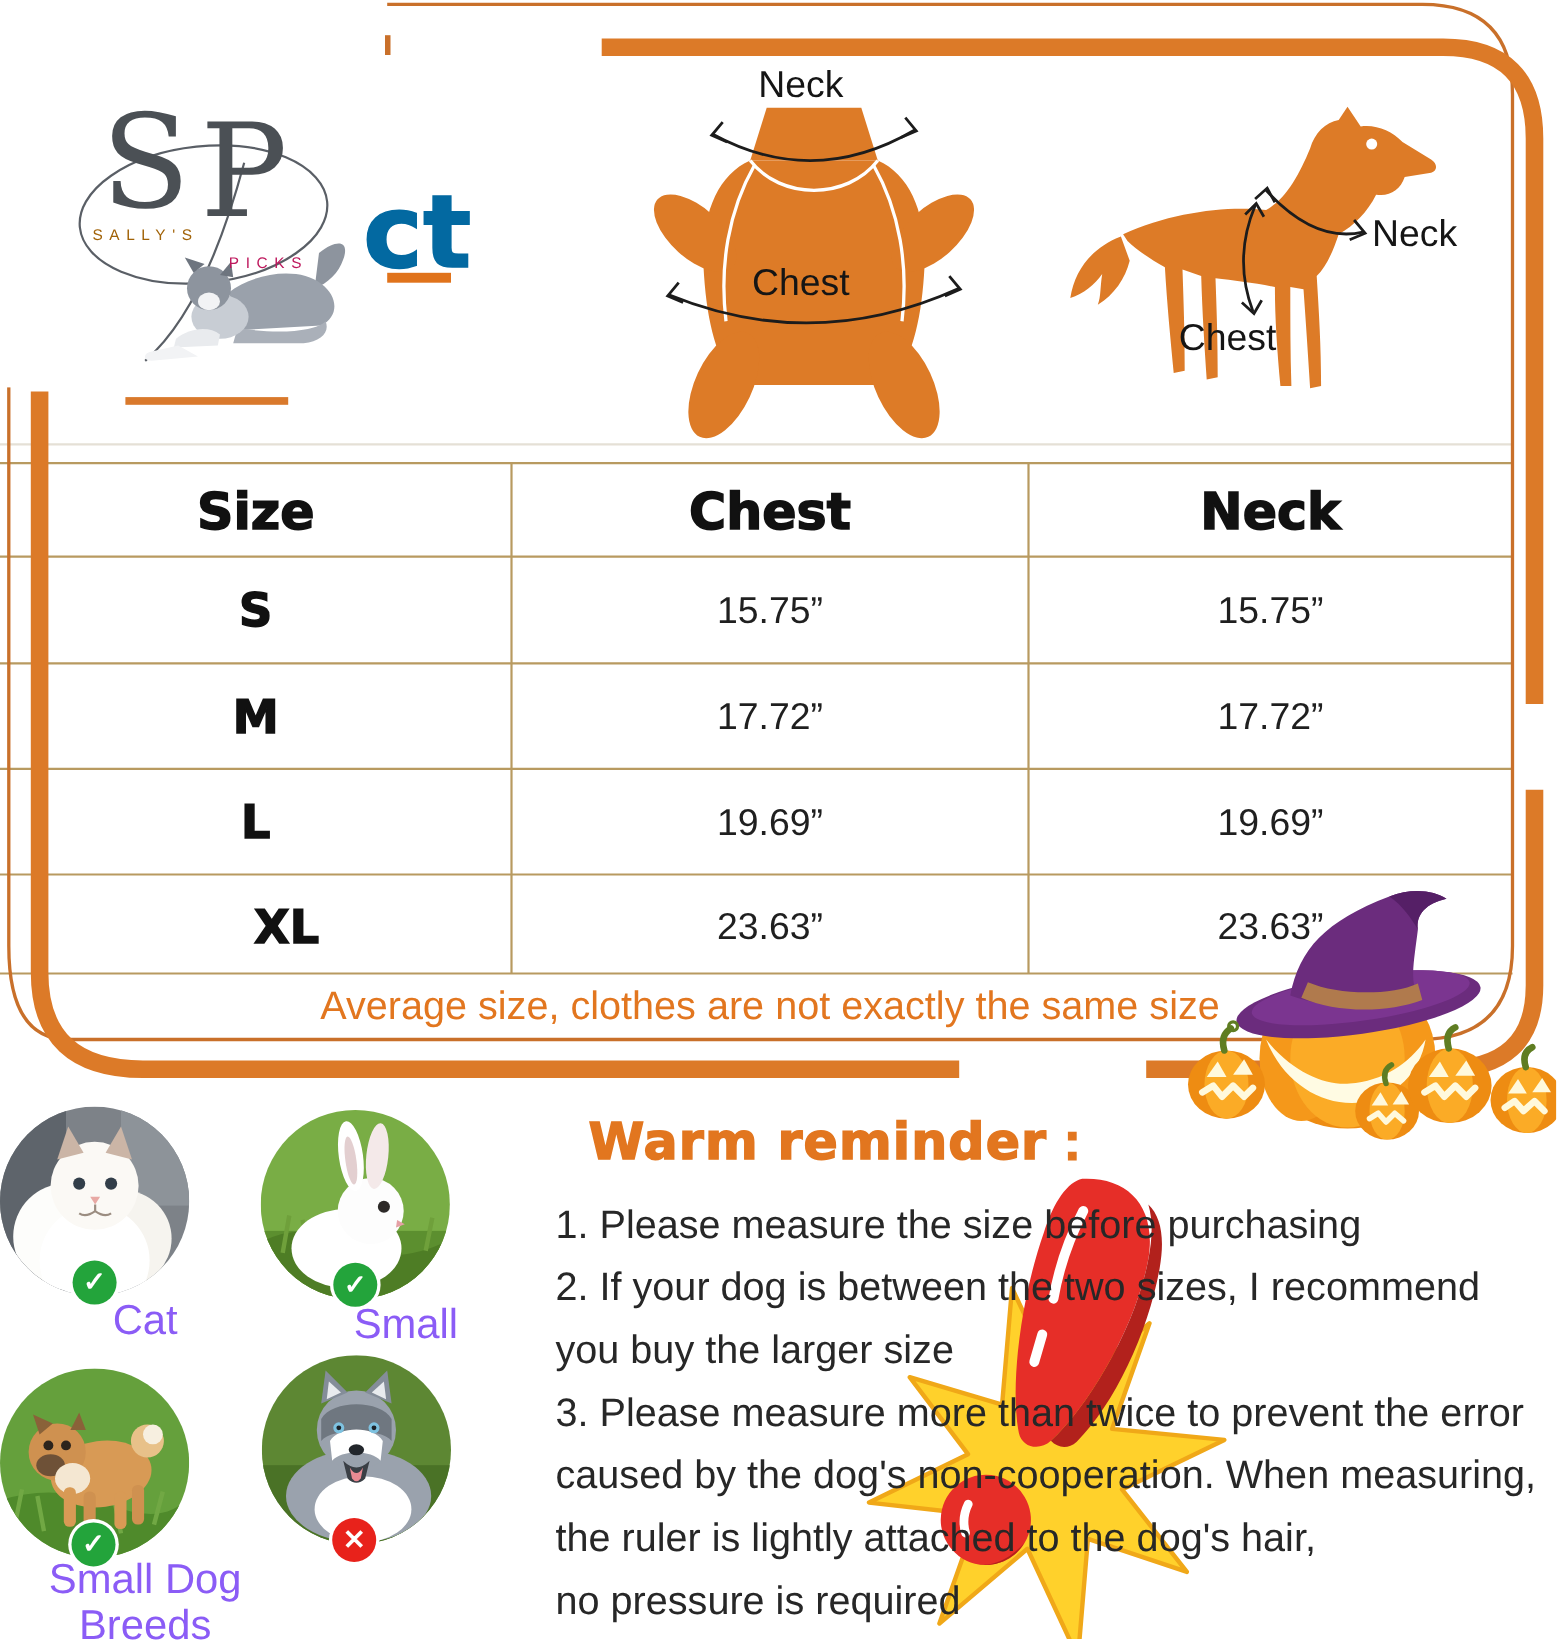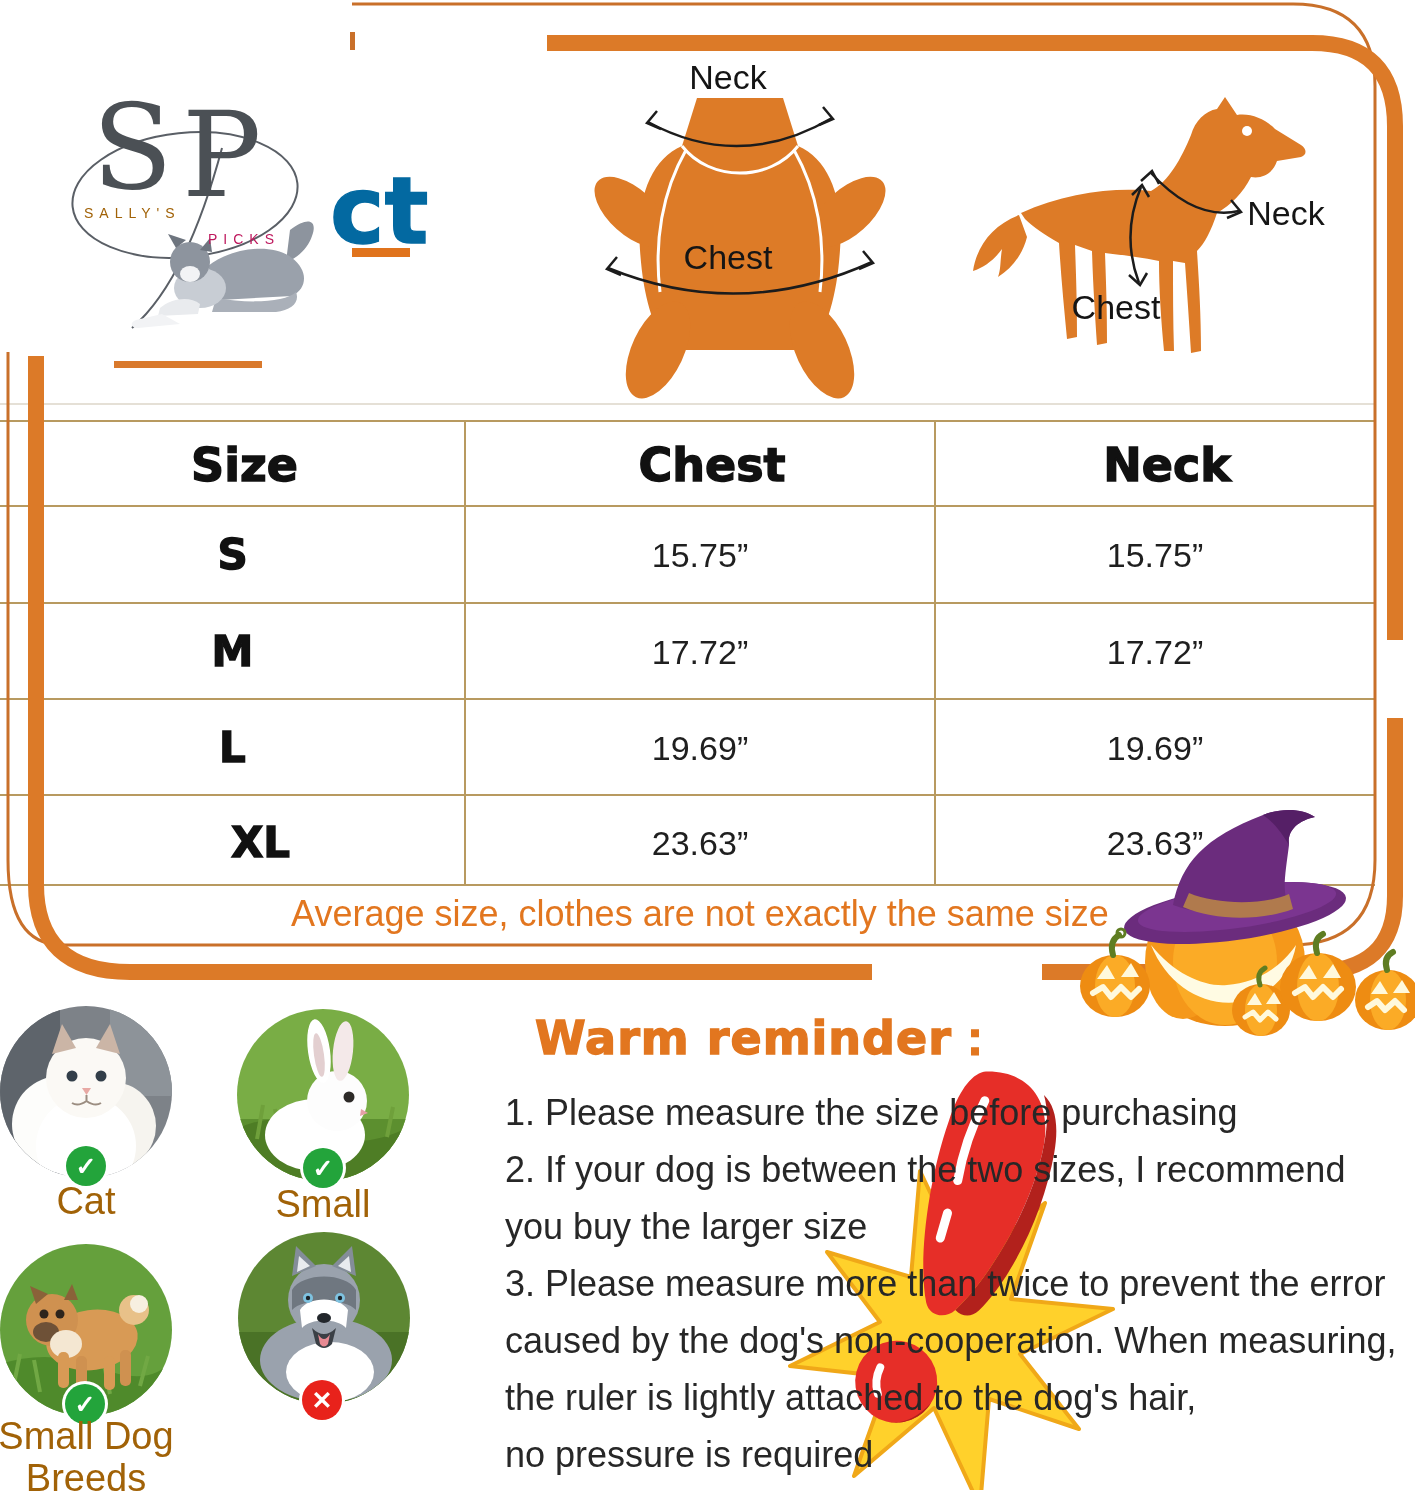--- a/index.html
+++ b/index.html
@@ -2,24 +2,24 @@
 <html><head>
 <meta charset="utf-8">
 <style>
   html,body{margin:0;padding:0;background:#fff;}
   #canvas{position:relative;width:1415px;height:1500px;background:#fff;overflow:hidden;
           font-family:"Liberation Sans",sans-serif;}
   .abs{position:absolute;}
   .cartoon{font-family:"DejaVu Sans",sans-serif;font-weight:900;-webkit-text-stroke:1.4px currentColor;}
   .ctr{text-align:center;}
   .val{font-size:34px;color:#1f1f1f;}
-  .hdr{font-size:46px;color:#111;margin-left:12px;}
+  .hdr{font-size:46px;color:#111;}
   .rowlab{font-size:42px;color:#111;}
   .diag-label{font-size:34px;color:#151515;}
-  .petlabel{font-size:38px;color:#a16207;line-height:42px;}
+  .petlabel{font-size:38px;color:#8b5cf6;line-height:42px;margin-left:46px;}
   .badge{width:40px;height:40px;border-radius:50%;box-shadow:0 0 0 3px #fff;color:#fff;
          display:flex;align-items:center;justify-content:center;font-weight:900;font-size:25px;}
   .cover{background:#fff;}
   .note{font-size:36px;color:#e2761f;}
   .rem-line{font-size:36px;line-height:57px;color:#272727;}
 </style>
 </head>
 <body>
 
 <div id="canvas">

